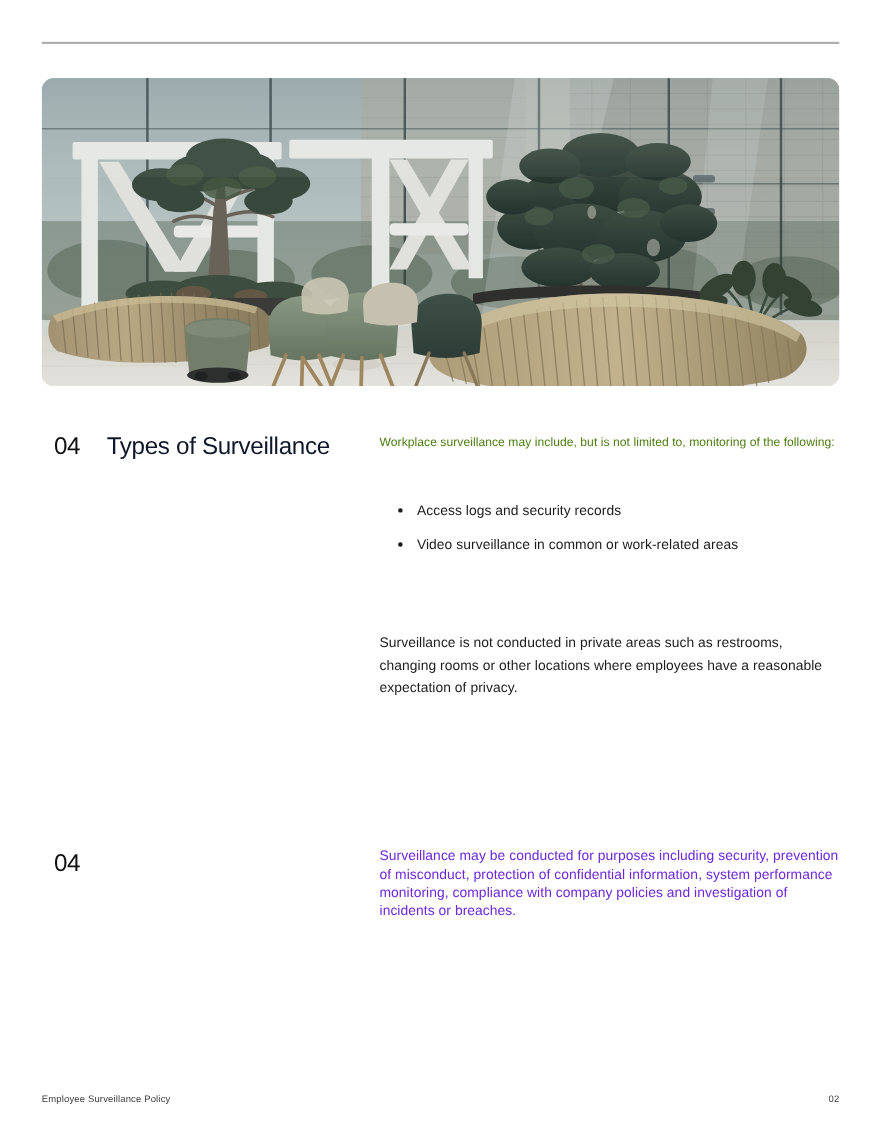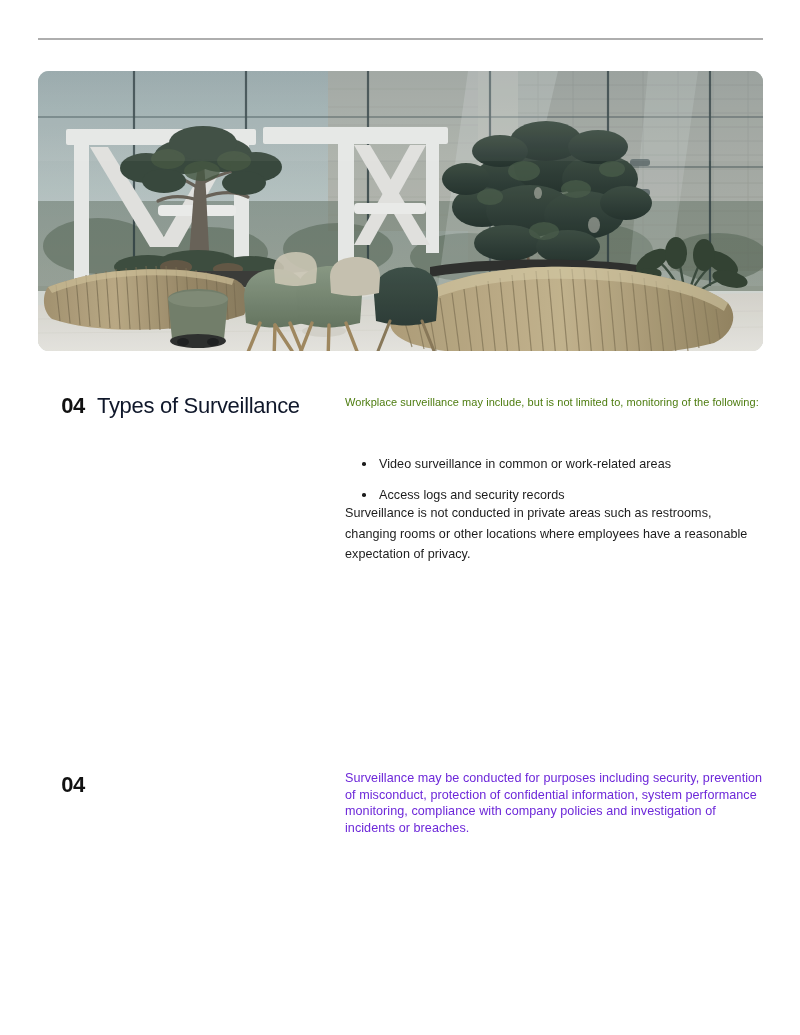--- a/index.html
+++ b/index.html
@@ -61,27 +61,26 @@
     position: absolute;
     left: 49px;
     top: 0;
     width: 290px;
     display: flex;
     align-items: flex-start;
     gap: 0;
   }
   .sec-num {
     font-size: 22px;
-    font-weight: 700;
+    font-weight: 400;
     color: #111111;
     letter-spacing: -0.4px;
     line-height: 29px;
     flex: 0 0 auto;
     width: 48px;
-    text-align: center;
   }
   .sec-title {
     font-size: 22px;
     font-weight: 400;
     color: #0f172a;
     letter-spacing: -0.3px;
     line-height: 29px;
   }
 
   .body-col {
@@ -117,20 +116,21 @@
     position: absolute;
     left: 0;
     top: 6px;
     width: 3.5px;
     height: 3.5px;
     border-radius: 50%;
     background: #1c1c1c;
   }
 
   .note {
+    margin-top: 71px;
     font-size: 12.6px;
     line-height: 20.5px;
     color: #1c1c1c;
     letter-spacing: 0.05px;
   }
 
   .purpose-body {
     font-size: 12.6px;
     line-height: 16.5px;
     color: #6d28d9;
@@ -516,39 +516,43 @@
         <span class="sec-num">04</span>
         <span class="sec-title">Types of Surveillance</span>
       </div>
 
       <div class="body-col">
         <p class="lead">Workplace surveillance may include, but is not limited to, monitoring of the following:</p>
 
         <ul class="bullets">
           <li>
             <span class="dot"></span>
-            <span>Video surveillance in common or work-related areas</span>
+            <span>Access logs and security records</span>
           </li>
           <li>
             <span class="dot"></span>
-            <span>Access logs and security records</span>
+            <span>Video surveillance in common or work-related areas</span>
           </li>
         </ul>
 
         <p class="note">Surveillance is not conducted in private areas such as restrooms, changing rooms or other locations where employees have a reasonable expectation of privacy.</p>
       </div>
     </div>
   </div>
 
   <div class="section sec-purpose">
     <div class="sec-inner">
       <div class="heading-block">
         <span class="sec-num">04</span>
       </div>
 
       <div class="body-col">
         <p class="purpose-body">Surveillance may be conducted for purposes including security, prevention of misconduct, protection of confidential information, system performance monitoring, compliance with company policies and investigation of incidents or breaches.</p>
       </div>
     </div>
   </div>
 
+  <div class="footer">
+    <span class="footer-left">Employee Surveillance Policy</span>
+    <span class="footer-right">02</span>
+  </div>
 
 </div>
 
 </body></html>

